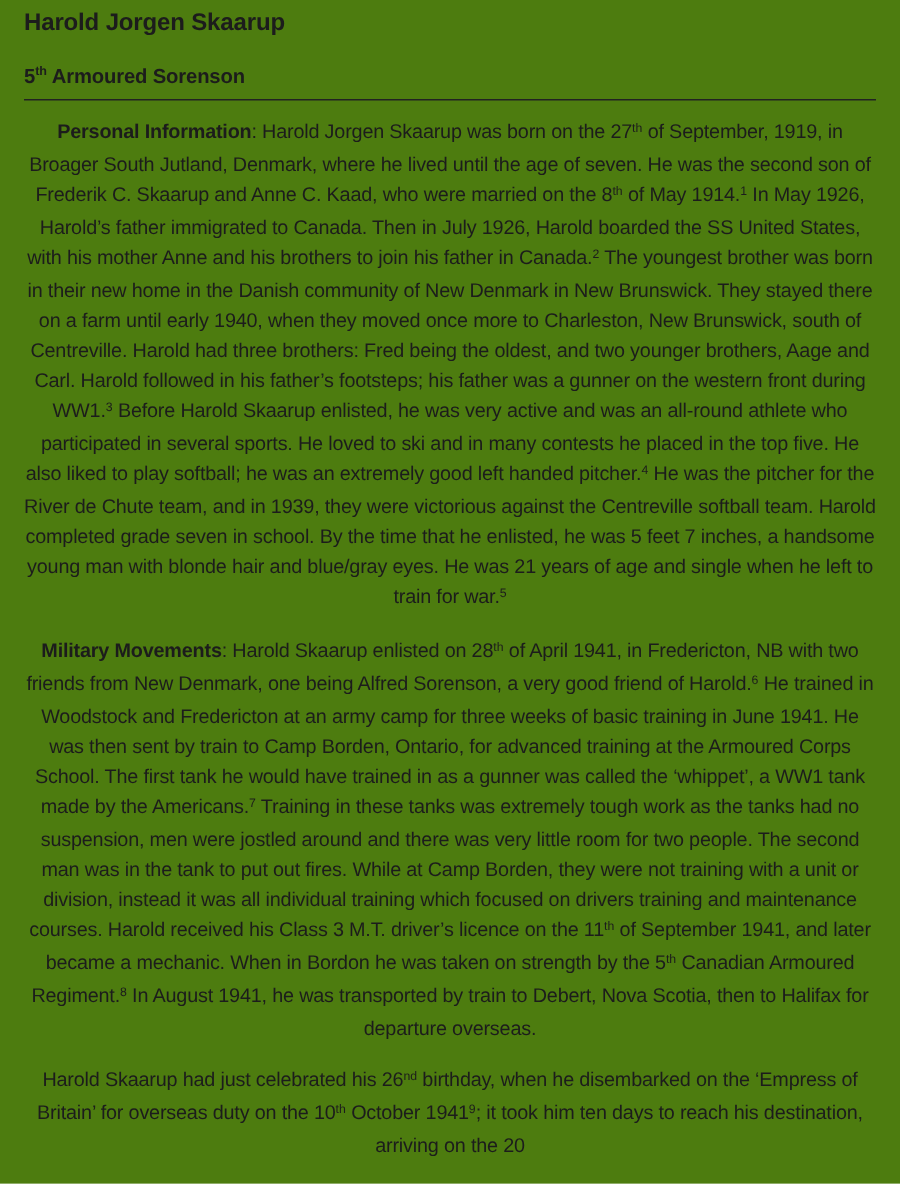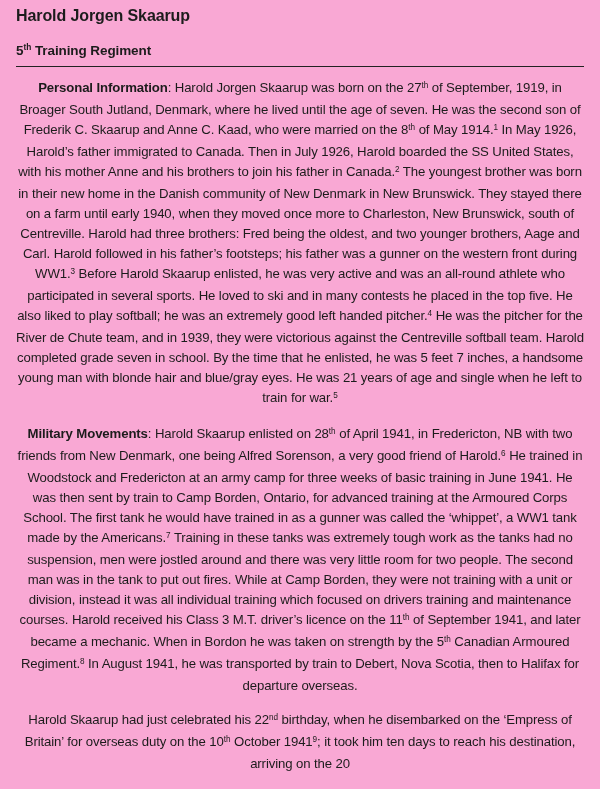--- a/index.html
+++ b/index.html
@@ -13,21 +13,21 @@
     overflow: hidden;
     font-family: "Liberation Sans", sans-serif;
     color: #1c1c1c;
     -webkit-font-smoothing: antialiased;
   }
   .page {
     box-sizing: border-box;
     width: 600px;
     height: 789px;
     padding: 7px 16px 0 16px;
-    background: #f9a8d4;
+    background: #4d7c0f;
   }
   .doc-title {
     font-size: 16px;
     font-weight: 700;
     letter-spacing: -0.1px;
     margin: 0 0 15px 0;
   }
   .header-block {
     border-bottom: 1.5px solid #222222;
     padding-bottom: 3px;
@@ -57,21 +57,21 @@
     margin-top: 24px;
   }
 </style>
 </head>
 <body>
 
 <div class="page">
   <div class="doc-title">Harold Jorgen Skaarup</div>
 
   <div class="header-block">
-      <div class="header-line"><span class="bold">5</span><span class="bold sup">th</span><span class="bold"> Training Regiment</span></div>
+      <div class="header-line"><span class="bold">5</span><span class="bold sup">th</span><span class="bold"> Armoured Sorenson</span></div>
     </div>
 
   <div class="body-block">
       <div class="para"><span class="bold">Personal Information</span><span>: Harold Jorgen Skaarup was born on the 27</span><span class="sup">th</span><span> of September, 1919, in Broager South Jutland, Denmark, where he lived until the age of seven. He was the second son of Frederik C. Skaarup and Anne C. Kaad, who were married on the 8</span><span class="sup">th</span><span> of May 1914.</span><span class="sup">1</span><span> In May 1926, Harold’s father immigrated to Canada. Then in July 1926, Harold boarded the SS United States, with his mother Anne and his brothers to join his father in Canada.</span><span class="sup">2</span><span> The youngest brother was born in their new home in the Danish community of New Denmark in New Brunswick. They stayed there on a farm until early 1940, when they moved once more to Charleston, New Brunswick, south of Centreville. Harold had three brothers: Fred being the oldest, and two younger brothers, Aage and Carl. Harold followed in his father’s footsteps; his father was a gunner on the western front during WW1.</span><span class="sup">3</span><span> Before Harold Skaarup enlisted, he was very active and was an all-round athlete who participated in several sports. He loved to ski and in many contests he placed in the top five. He also liked to play softball; he was an extremely good left handed pitcher.</span><span class="sup">4</span><span> He was the pitcher for the River de Chute team, and in 1939, they were victorious against the Centreville softball team. Harold completed grade seven in school. By the time that he enlisted, he was 5 feet 7 inches, a handsome young man with blonde hair and blue/gray eyes. He was 21 years of age and single when he left to train for war.</span><span class="sup">5</span></div>
       <div class="para"><span class="bold">Military Movements</span><span>: Harold Skaarup enlisted on 28</span><span class="sup">th</span><span> of April 1941, in Fredericton, NB with two friends from New Denmark, one being Alfred Sorenson, a very good friend of Harold.</span><span class="sup">6</span><span> He trained in Woodstock and Fredericton at an army camp for three weeks of basic training in June 1941. He was then sent by train to Camp Borden, Ontario, for advanced training at the Armoured Corps School. The first tank he would have trained in as a gunner was called the ‘whippet’, a WW1 tank made by the Americans.</span><span class="sup">7</span><span> Training in these tanks was extremely tough work as the tanks had no suspension, men were jostled around and there was very little room for two people. The second man was in the tank to put out fires. While at Camp Borden, they were not training with a unit or division, instead it was all individual training which focused on drivers training and maintenance courses. Harold received his Class 3 M.T. driver’s licence on the 11</span><span class="sup">th</span><span> of September 1941, and later became a mechanic. When in Bordon he was taken on strength by the 5</span><span class="sup">th</span><span> Canadian Armoured Regiment.</span><span class="sup">8</span><span> In August 1941, he was transported by train to Debert, Nova Scotia, then to Halifax for departure overseas.</span></div>
-      <div class="para"><span>Harold Skaarup had just celebrated his 22</span><span class="sup">nd</span><span> birthday, when he disembarked on the ‘Empress of Britain’ for overseas duty on the 10</span><span class="sup">th</span><span> October 1941</span><span class="sup">9</span><span>; it took him ten days to reach his destination, arriving on the 20</span></div>
+      <div class="para"><span>Harold Skaarup had just celebrated his 26</span><span class="sup">nd</span><span> birthday, when he disembarked on the ‘Empress of Britain’ for overseas duty on the 10</span><span class="sup">th</span><span> October 1941</span><span class="sup">9</span><span>; it took him ten days to reach his destination, arriving on the 20</span></div>
     </div>
 </div>
 
 </body></html>

